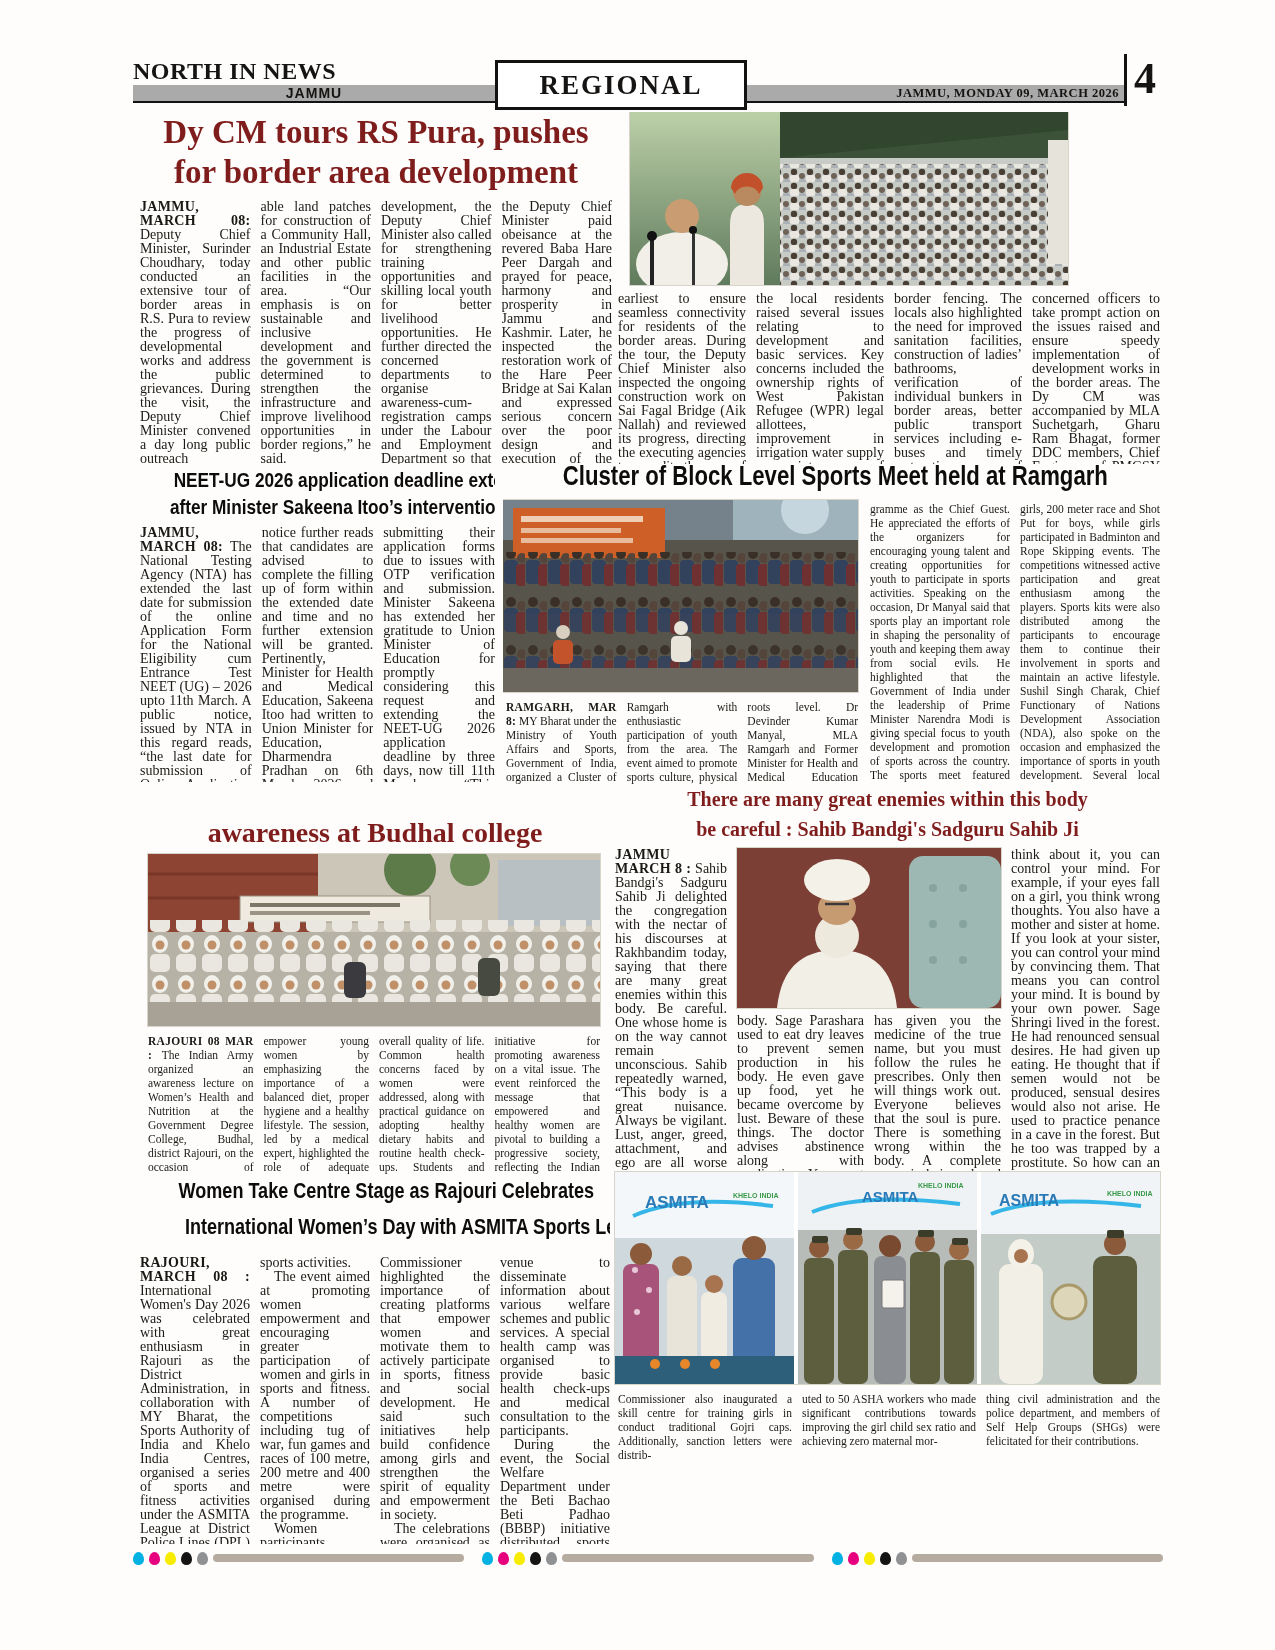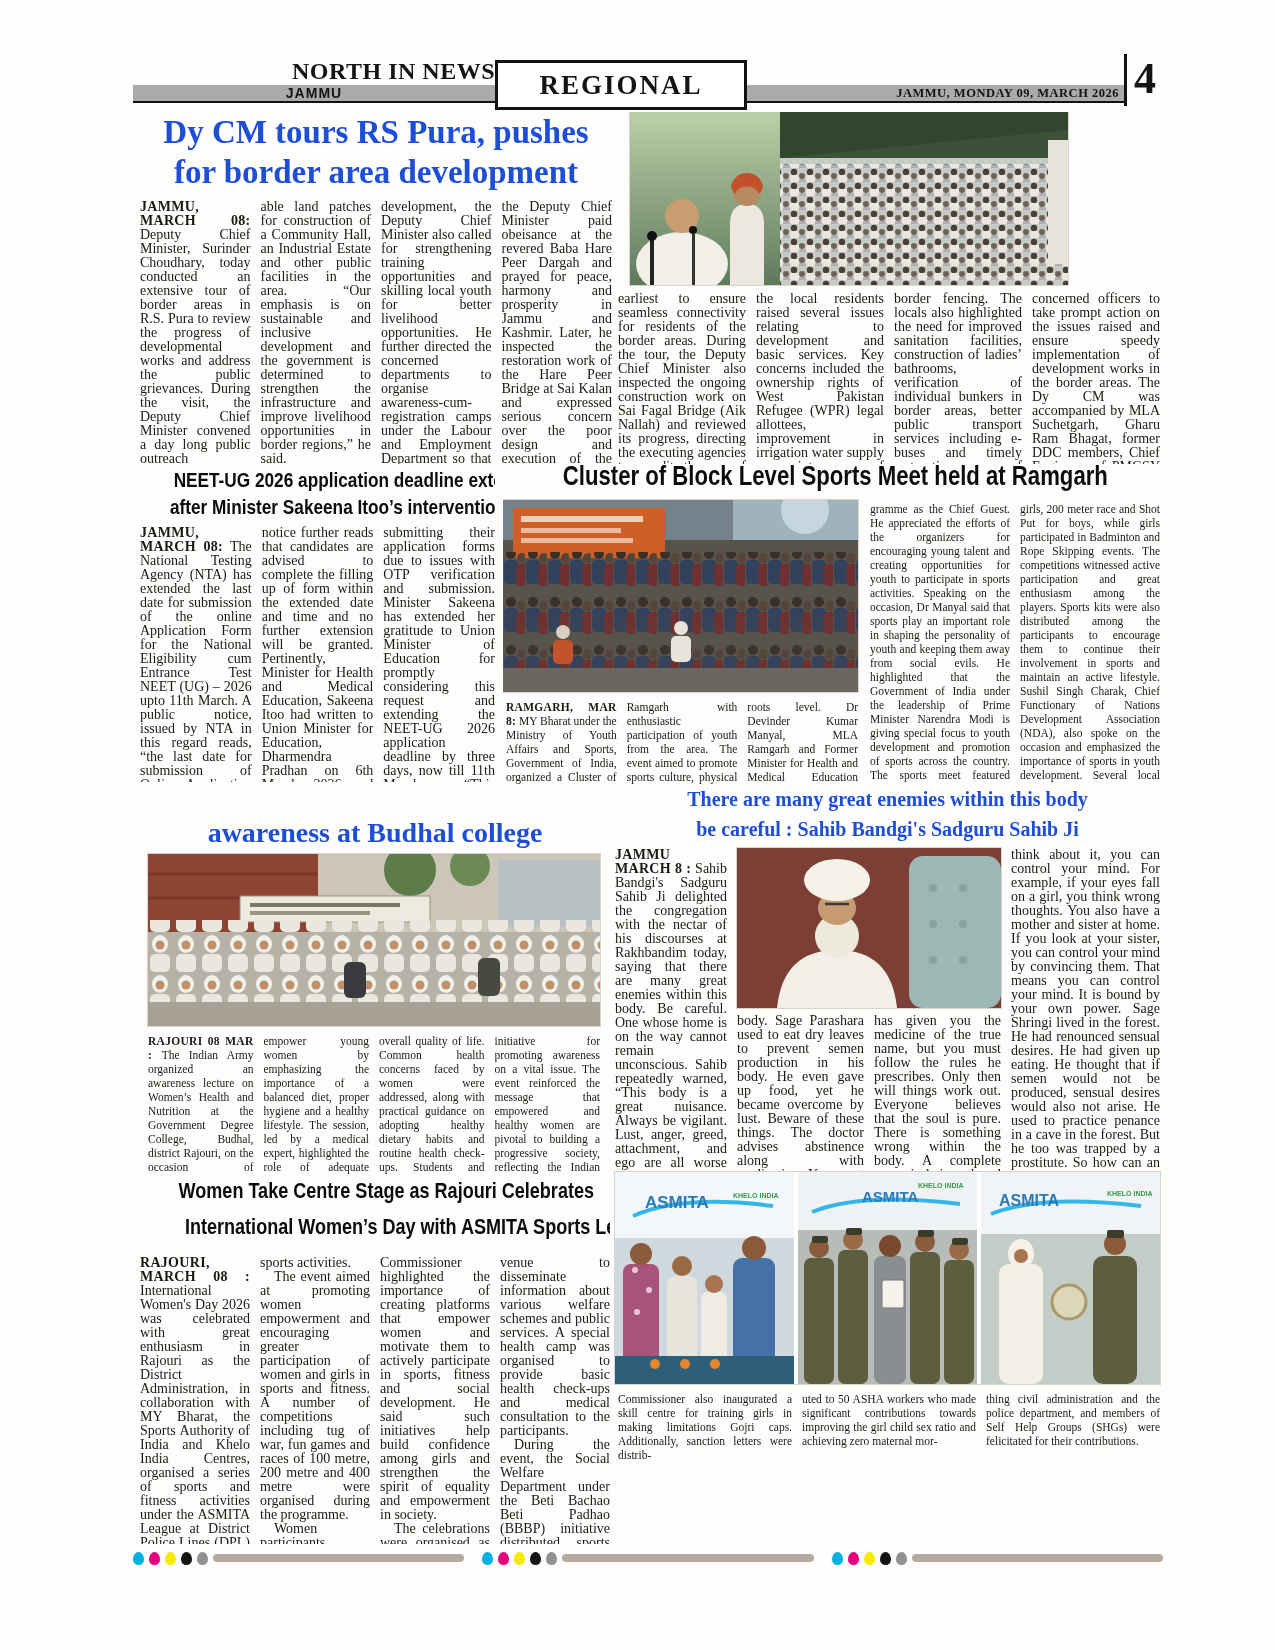--- a/index.html
+++ b/index.html
@@ -1,34 +1,34 @@
 <!DOCTYPE html>
 <html><head>
 <meta charset="utf-8">
 <style>
   html,body{margin:0;padding:0;background:#e9e9e9;}
   .page{position:relative;width:1275px;height:1650px;margin:0 auto;background:#fffdfb;
         font-family:"Liberation Serif",serif;color:#161412;overflow:hidden;}
   
   .hdr{position:absolute;left:133px;top:58px;width:1030px;height:54px;}
   .hdr-rule{position:absolute;left:0;top:43px;right:38px;height:2px;background:#121212;z-index:1;}
-  .masthead{position:absolute;left:0;top:0;width:362px;text-align:right;
+  .masthead{position:absolute;left:0;top:0;width:362px;text-align:left;
             font-size:24px;font-weight:700;letter-spacing:.5px;z-index:2;}
   .mastbar{position:absolute;left:0;top:27px;width:362px;height:16px;background:#aaaaaa;z-index:2;
            text-align:center;font-family:"Liberation Sans",sans-serif;font-size:14px;font-weight:700;line-height:16px;letter-spacing:1px;}
   .sectionbox{position:absolute;left:362px;top:2px;width:246px;height:44px;background:#fff;
               border:3px solid #121212;z-index:3;text-align:center;}
   .sectionbox span{font-size:27px;font-weight:700;letter-spacing:2px;line-height:44px;}
   .datebar{position:absolute;left:608px;top:27px;width:384px;height:16px;background:#aaaaaa;z-index:2;
            text-align:right;font-size:12.5px;font-weight:700;line-height:16px;padding-right:6px;box-sizing:border-box;letter-spacing:.5px;}
   .pageno{position:absolute;right:0;top:-4px;width:36px;height:52px;border-left:3px solid #121212;z-index:2;
           text-align:center;font-size:44px;font-weight:700;line-height:50px;}
   
   .art{position:absolute;overflow:hidden;}
-  .hl-serif{margin:0;text-align:center;font-weight:700;color:#1d4ed8;}
+  .hl-serif{margin:0;text-align:center;font-weight:700;color:#7f1d1d;}
   .hl-cond{margin:0;text-align:center;font-family:"Liberation Sans",sans-serif;font-weight:700;color:#0d0c0b;}
   .squeeze{display:inline-block;transform:scaleX(.82);transform-origin:50% 50%;white-space:nowrap;}
   .cols{display:flex;gap:10px;}
   .col{flex:1 1 0;min-width:0;margin:0;text-align:justify;font-size:14px;line-height:14px;
        white-space:pre-line;overflow:hidden;color:#1b1916;}
   .dl{font-weight:700;letter-spacing:.3px;}
   .ph{display:block;width:100%;height:100%;}
   .phbox{position:absolute;overflow:hidden;background:#4d7c0f;outline:1px solid #d8d4cc;}
   
   .dycm{left:140px;top:112px;width:1020px;height:352px;}
@@ -354,21 +354,21 @@
           <ellipse cx="40" cy="82" rx="13" ry="15" fill="#f4f1e8"></ellipse>
           <circle cx="40" cy="84" r="7" fill="#a87450"></circle>
           <rect x="112" y="84" width="44" height="128" rx="10" fill="#5c5e3e"></rect>
           <circle cx="134" cy="72" r="11" fill="#8a5a3a"></circle>
           <rect x="126" y="58" width="17" height="8" rx="2" fill="#3b3d2a"></rect>
           <circle cx="88" cy="130" r="17" fill="#ded6b8" stroke="#a89a6a" stroke-width="3"></circle>
         </g>
       </svg>
     </div>
     <div class="cols wd-cap">
-      <p class="col">Commissioner also inaugurated a skill centre for training girls in making limitations Gojri caps. Additionally, sanction letters were distrib-</p>
+      <p class="col">Commissioner also inaugurated a skill centre for training girls in conduct traditional Gojri caps. Additionally, sanction letters were distrib-</p>
       <p class="col">uted to 50 ASHA workers who made significant contributions towards improving the girl child sex ratio and achieving zero maternal mor-</p>
       <p class="col">thing civil administration and the police department, and members of Self Help Groups (SHGs) were felicitated for their contributions.</p>
     </div>
   </div>
 
   <div class="marks">
     <div class="markgrp">
       <span class="dot c"></span>
       <span class="dot m"></span>
       <span class="dot y"></span>

